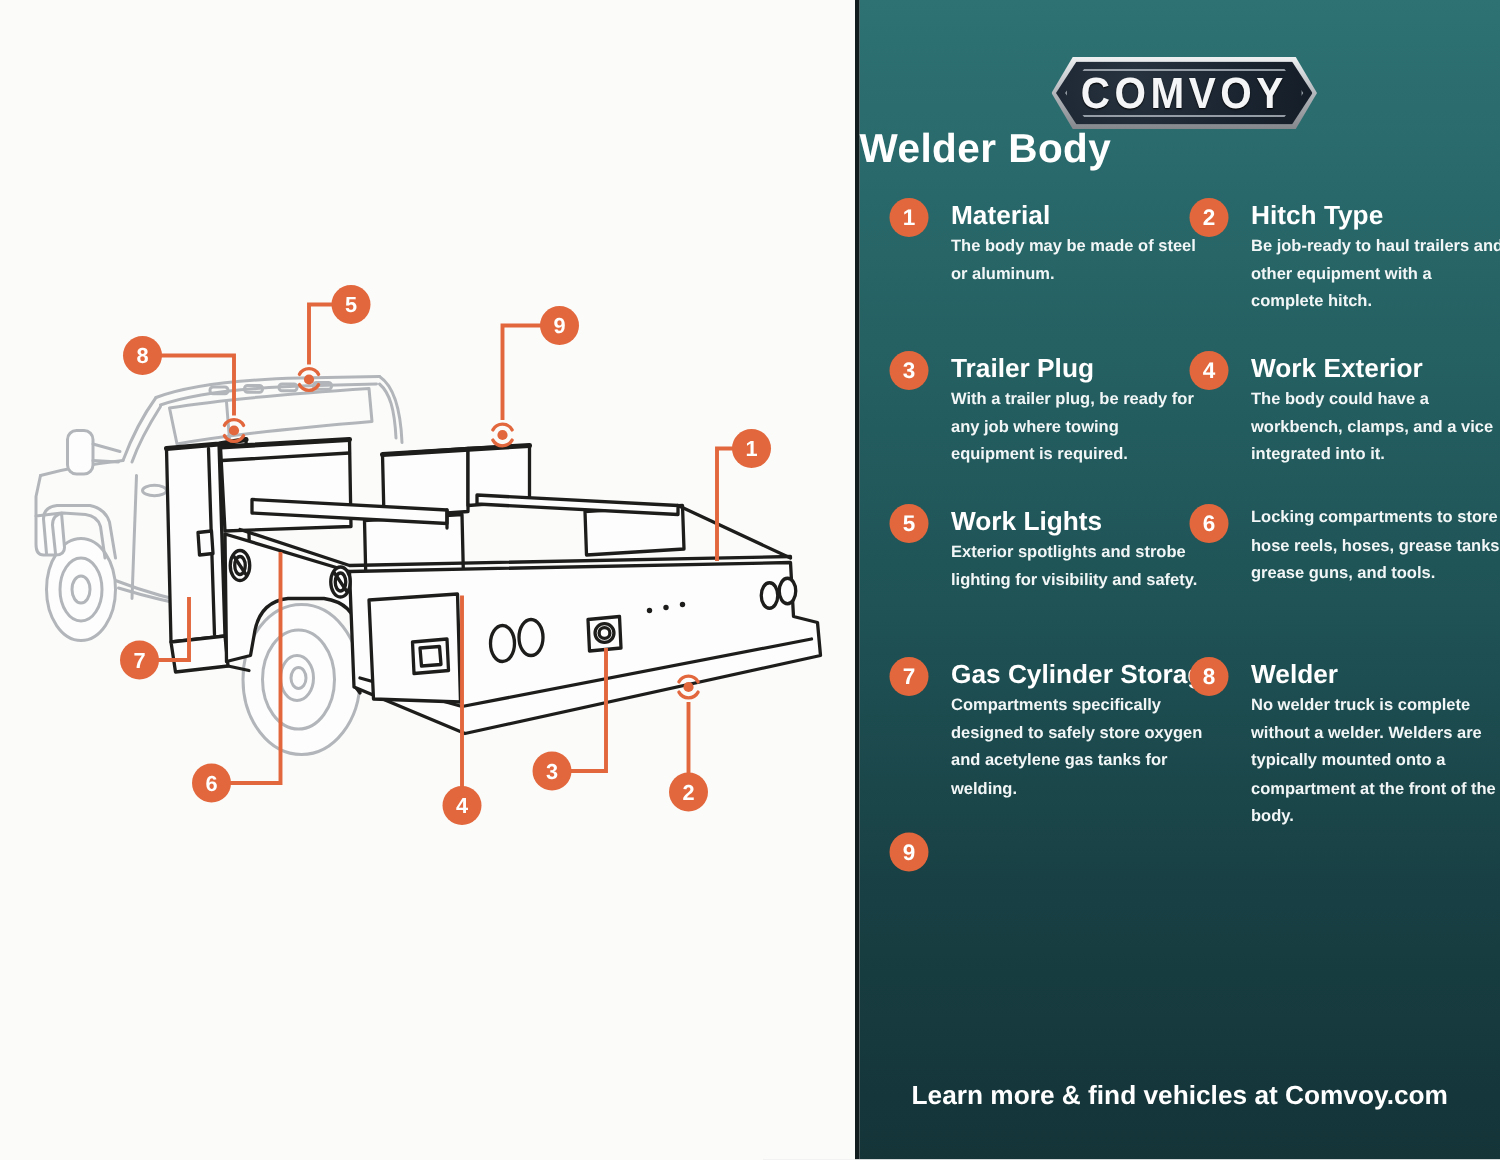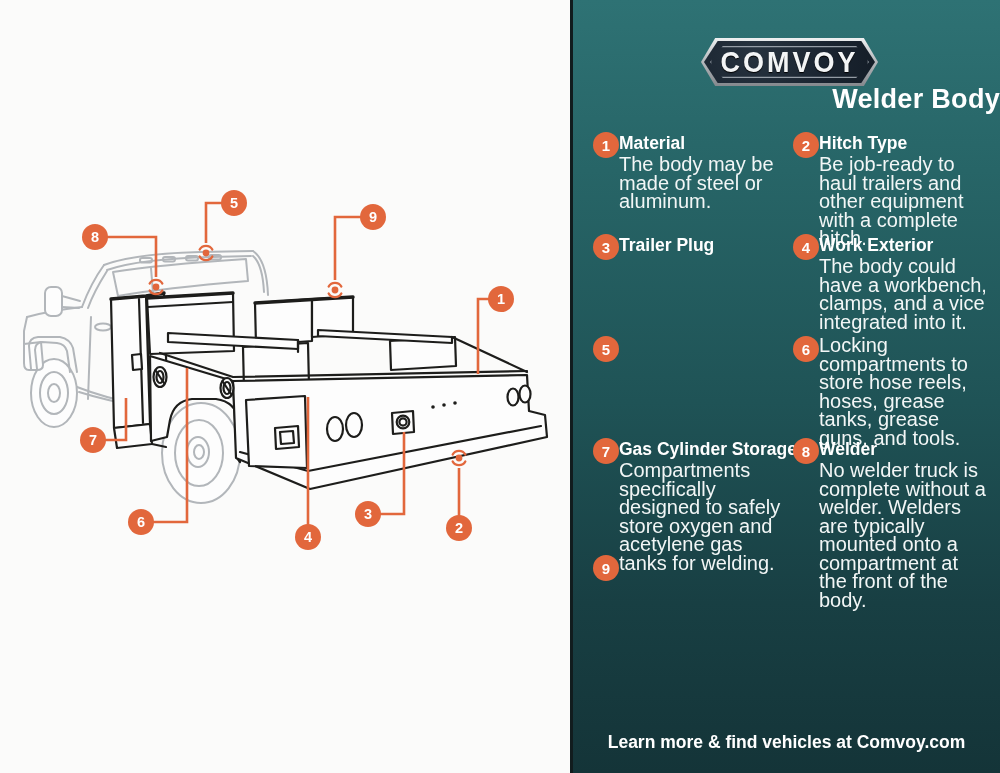--- a/index.html
+++ b/index.html
@@ -17,31 +17,31 @@
                background:linear-gradient(180deg,#eef0f1 0%,#b9bdc1 45%,#84888d 100%);}
   .badge-mid{position:absolute;left:3px;top:3px;right:3px;bottom:3px;
              clip-path:polygon(8% 0%,92% 0%,100% 50%,92% 100%,8% 100%,0% 50%);
              background:radial-gradient(circle at 30% 25%,#27333f 0%,#1a2430 60%,#141d27 100%);}
   .badge-pin{position:absolute;left:6px;top:5px;right:6px;bottom:5px;
              clip-path:polygon(8% 0%,92% 0%,100% 50%,92% 100%,8% 100%,0% 50%);
              box-shadow:inset 0 0 0 1.3px rgba(170,178,186,.85);}
   .badge-text{position:absolute;left:0;right:0;top:0;bottom:0;display:flex;align-items:center;justify-content:center;
               color:#f3f5f6;font-size:27px;font-weight:800;letter-spacing:3px;
               text-shadow:0 1px 1px #000;transform:scaleY(1.08);}
-  .panel-title{position:absolute;left:0;top:84px;width:100%;text-align:right;color:#ffffff;
+  .panel-title{position:absolute;left:0;top:84px;width:100%;text-align:left;color:#ffffff;
                font-size:27px;font-weight:700;letter-spacing:.3px;}
   
   .item{position:absolute;display:flex;align-items:flex-start;}
   .item .num{flex:0 0 auto;width:26px;height:26px;border-radius:50%;background:#e2673c;
              color:#fff;font-size:15px;font-weight:700;display:flex;align-items:center;justify-content:center;}
-  .item .txt{margin-left:0;width:170px;}
+  .item .txt{margin-left:15px;width:170px;}
   .item h3{margin:2px 0 2px 0;color:#fff;font-size:17.5px;font-weight:700;white-space:nowrap;line-height:1.1;}
-  .item p{margin:0;color:#f2f6f6;font-size:20px;font-weight:400;line-height:18.5px;}
-  
-  #footer-text{position:absolute;left:0;bottom:20px;width:100%;text-align:center;color:#fff;
+  .item p{margin:0;color:#f2f6f6;font-size:11px;font-weight:700;line-height:18.5px;}
+  
+  #footer-text{position:absolute;left:0;bottom:32px;width:100%;text-align:center;color:#fff;
                font-size:17.5px;font-weight:700;}
   
   .ll{stroke:#b2b6ba;stroke-width:2;fill:none;stroke-linecap:round;stroke-linejoin:round;}
   .llf{stroke:#b2b6ba;stroke-width:2;fill:#fdfdfd;stroke-linecap:round;stroke-linejoin:round;}
   .ld{stroke:#1d1d1b;stroke-width:2.2;fill:none;stroke-linecap:round;stroke-linejoin:round;}
   .ldf{stroke:#1d1d1b;stroke-width:2.2;fill:#fdfdfd;stroke-linecap:round;stroke-linejoin:round;}
   .thick{stroke:#1d1d1b;stroke-width:3.4;fill:none;stroke-linecap:round;}
 </style>
 </head>
 <body>
@@ -222,31 +222,36 @@
           <div class="num">2</div>
           <div class="txt">
             <h3>Hitch Type</h3>
             <p>Be job-ready to haul trailers and other equipment with a complete hitch.</p>
           </div>
         </div>
         <div class="item" style="left: 20px; top: 234px;">
           <div class="num">3</div>
           <div class="txt">
             <h3>Trailer Plug</h3>
+            <p>With a trailer plug, be ready for any job where towing equipment is required.</p>
           </div>
         </div>
         <div class="item" style="left: 220px; top: 234px;">
           <div class="num">4</div>
           <div class="txt">
             <h3>Work Exterior</h3>
             <p>The body could have a workbench, clamps, and a vice integrated into it.</p>
           </div>
         </div>
         <div class="item" style="left: 20px; top: 336px;">
           <div class="num">5</div>
+          <div class="txt">
+            <h3>Work Lights</h3>
+            <p>Exterior spotlights and strobe lighting for visibility and safety.</p>
+          </div>
         </div>
         <div class="item" style="left: 220px; top: 336px;">
           <div class="num">6</div>
           <div class="txt">
             <p>Locking compartments to store hose reels, hoses, grease tanks, grease guns, and tools.</p>
           </div>
         </div>
         <div class="item" style="left: 20px; top: 438px;">
           <div class="num">7</div>
           <div class="txt">

